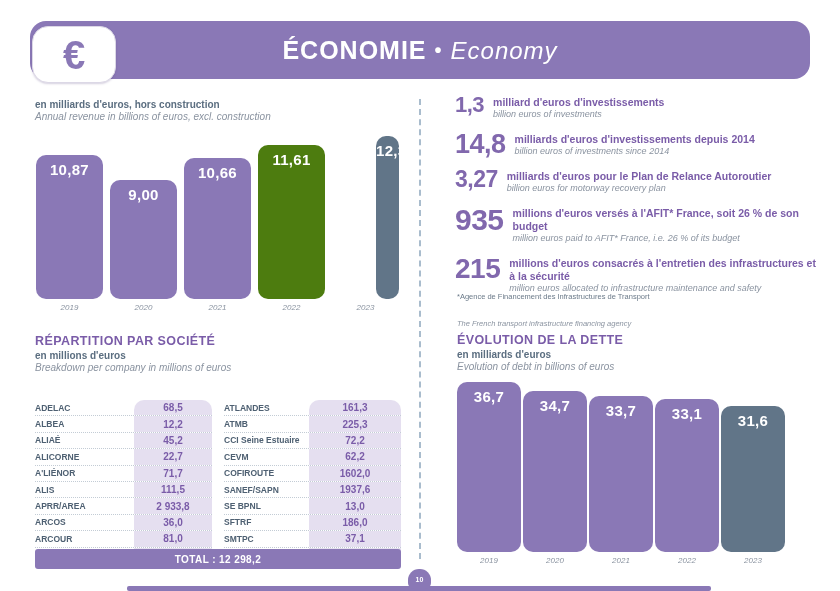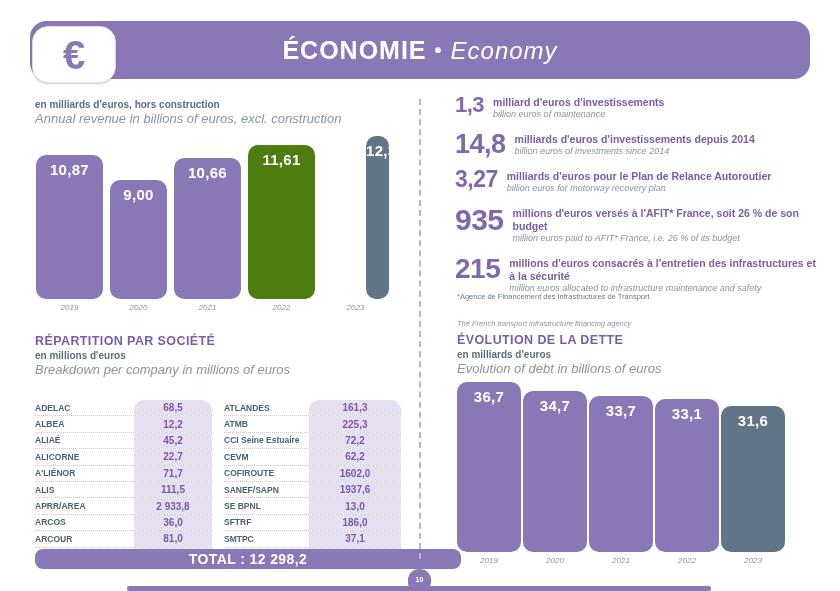--- a/index.html
+++ b/index.html
@@ -16,43 +16,43 @@
   .header-title .en { font-style:italic; font-weight:normal; font-size:24px; }
   .euro-box { position:absolute; left:32px; top:26px; width:84px; height:57px; background:#fff;
     border:1px solid #dcd8e6; border-radius:16px; box-shadow:0 1px 2px rgba(90,70,130,.25);
     display:flex; align-items:center; justify-content:center; z-index:2; }
   .euro-glyph { color:#8a78b6; font-size:40px; font-weight:bold; line-height:1; }
 
   
   .sec { position:absolute; width:370px; }
   .sec-title { color:#7a5ca8; font-weight:bold; font-size:12.5px; letter-spacing:.4px; }
   .sec-sub-fr { color:#5b6e80; font-weight:bold; font-size:10px; margin-top:2px; }
-  .sec-sub-en { color:#8a93a0; font-style:italic; font-size:13px; margin-top:1px; }
+  .sec-sub-en { color:#8a93a0; font-style:italic; font-size:10px; margin-top:1px; }
 
   
   .chart { position:absolute; display:flex; align-items:flex-end; }
   .bar-col { display:flex; flex-direction:column; align-items:center; }
   .bar { align-self:stretch; border-radius:10px; text-align:center; }
   .bar-value { color:#fff; font-weight:bold; font-size:15px; margin-top:6px; letter-spacing:.3px; }
   .bar-year { color:#8a93a0; font-style:italic; font-size:8px; margin-top:4px; }
 
   
   .table-wrap { position:absolute; left:35px; top:400px; width:366px; display:flex; gap:12px; }
   .subtable { flex:1; }
   .trow { display:flex; align-items:stretch; height:16.4px; border-bottom:1px dotted #c3ccd5; }
   .trow:last-child { border-bottom:none; }
   .tlabel { flex:1; color:#4e6072; font-size:8.5px; font-weight:600; display:flex; align-items:center; }
   .tvalue { background:#e5dff0; color:#7a5ca8; font-weight:bold; font-size:10px;
     display:flex; align-items:center; justify-content:center; }
   .subtable-0 .tvalue { width:78px; }
   .subtable-1 .tvalue { width:92px; }
   .trow:first-child .tvalue { border-radius:10px 10px 0 0; }
   .trow:last-child .tvalue { border-radius:0 0 10px 10px; }
-  .total-bar { position:absolute; left:35px; top:549px; width:426px; height:20px; background:#8a78b6;
-    border-radius:8px; color:#fff; font-weight:bold; font-size:14px; letter-spacing:.4px;
+  .total-bar { position:absolute; left:35px; top:549px; width:366px; height:20px; background:#8a78b6;
+    border-radius:3px; color:#fff; font-weight:bold; font-size:10px; letter-spacing:.4px;
     display:flex; align-items:center; justify-content:center; }
 
   
   .kf-block { position:absolute; left:455px; top:96px; width:364px; }
   .kf-row { display:flex; gap:9px; align-items:flex-start; margin-bottom:13px; }
   .kf-value { color:#8168ad; font-weight:bold; line-height:.85; letter-spacing:-.5px; }
   .kf-fr { color:#7a5ca8; font-weight:bold; font-size:10.5px; line-height:1.25; }
   .kf-en { color:#8a93a0; font-style:italic; font-size:9px; line-height:1.2; }
   .kf-size-0 .kf-value { font-size:22px; }
   .kf-size-1 .kf-value { font-size:27px; }
@@ -91,21 +91,21 @@
     <div class="sec-sub-en">Annual revenue in billions of euros, excl. construction</div>
   </div>
 
   <div class="chart" style="left:36px; top:136px; width:364px; gap:7px;">
       <div class="bar-col" style="width: 67px;">
         <div class="bar" style="height: 144px; background: rgb(138, 120, 182);">
           <div class="bar-value">10,87</div>
         </div>
         <div class="bar-year">2019</div>
       </div>
-      <div class="bar-col" style="width: 57px;">
+      <div class="bar-col" style="width: 67px;">
         <div class="bar" style="height: 119px; background: rgb(138, 120, 182);">
           <div class="bar-value">9,00</div>
         </div>
         <div class="bar-year">2020</div>
       </div>
       <div class="bar-col" style="width: 67px;">
         <div class="bar" style="height: 141px; background: rgb(138, 120, 182);">
           <div class="bar-value">10,66</div>
         </div>
         <div class="bar-year">2021</div>
@@ -218,21 +218,21 @@
   </div>
   <div class="total-bar">TOTAL : 12 298,2</div>
 
   <div class="v-divider"></div>
 
   <div class="kf-block">
       <div class="kf-row kf-size-0">
         <div class="kf-value">1,3</div>
         <div>
           <div class="kf-fr">milliard d'euros d'investissements</div>
-          <div class="kf-en">billion euros of maintenance</div>
+          <div class="kf-en">billion euros of investments</div>
         </div>
       </div>
       <div class="kf-row kf-size-1">
         <div class="kf-value">14,8</div>
         <div>
           <div class="kf-fr">milliards d'euros d'investissements depuis 2014</div>
           <div class="kf-en">billion euros of investments since 2014</div>
         </div>
       </div>
       <div class="kf-row kf-size-2">

